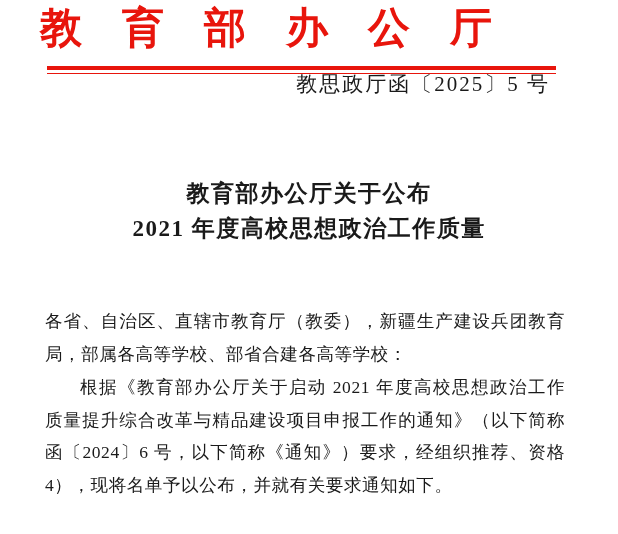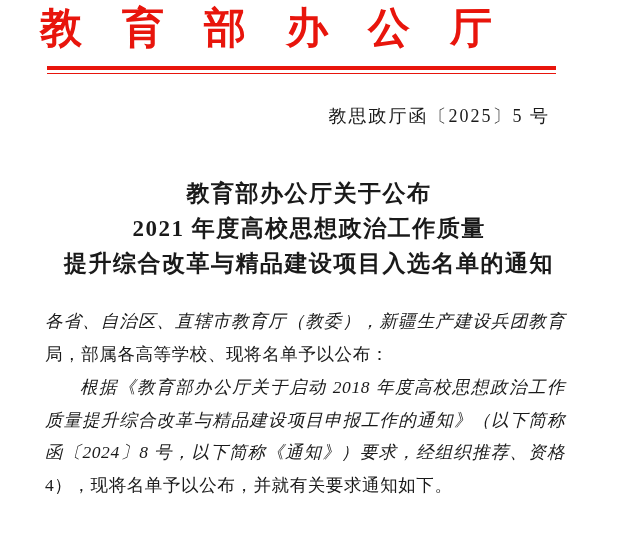--- a/index.html
+++ b/index.html
@@ -38,22 +38,22 @@
   .rule-wrap {
     position: absolute;
     top: 66px; left: 47px;
     width: 509px;
   }
   .rule-thick { height: 4px; background: var(--red); }
   .rule-thin  { height: 1.5px; background: var(--red); margin-top: 2.5px; }
   
   .doc-no {
     position: absolute;
-    top: 104px; right: 68px;
-    font-size: 18px;
+    top: 72px; right: 68px;
+    font-size: 21px;
     line-height: 25px;
     letter-spacing: 2px;
     white-space: nowrap;
   }
   
   .title {
     position: absolute;
     top: 176px; left: 0;
     width: 618px;
     text-align: center;
@@ -73,46 +73,44 @@
   .bline {
     height: 32.85px;
     line-height: 32.85px;
     white-space: nowrap;
     overflow: visible;
   }
   .bline.j {
     white-space: normal;
     text-align: justify;
     text-align-last: justify;
-    font-style: italic;
   }
   .bline.indent { padding-left: 35px; }
 </style>
 </head>
 <body>
 
 <div class="page">
 
   <div class="letterhead">教育部办公厅</div>
 
   <div class="rule-wrap">
     <div class="rule-thick"></div>
     <div class="rule-thin"></div>
   </div>
 
   <div class="doc-no">教思政厅函〔2025〕5 号</div>
 
   <div class="title">
     <div>教育部办公厅关于公布</div>
     <div>2021 年度高校思想政治工作质量</div>
-    <div>提升综合改革与精品建设项目入选名单的通知</div>
   </div>
 
   <div class="body-text">
     <div class="bline j">各省、自治区、直辖市教育厅（教委），新疆生产建设兵团教育</div>
-    <div class="bline">局，部属各高等学校、现将名单予以公布：</div>
-    <div class="bline j indent">根据《教育部办公厅关于启动 2018 年度高校思想政治工作</div>
+    <div class="bline">局，部属各高等学校、部省合建各高等学校：</div>
+    <div class="bline j indent">根据《教育部办公厅关于启动 2021 年度高校思想政治工作</div>
     <div class="bline j">质量提升综合改革与精品建设项目申报工作的通知》（以下简称</div>
-    <div class="bline j">函〔2024〕8 号，以下简称《通知》）要求，经组织推荐、资格</div>
+    <div class="bline j">函〔2024〕6 号，以下简称《通知》）要求，经组织推荐、资格</div>
     <div class="bline">4），现将名单予以公布，并就有关要求通知如下。</div>
   </div>
 
 </div>
 
 </body></html>

